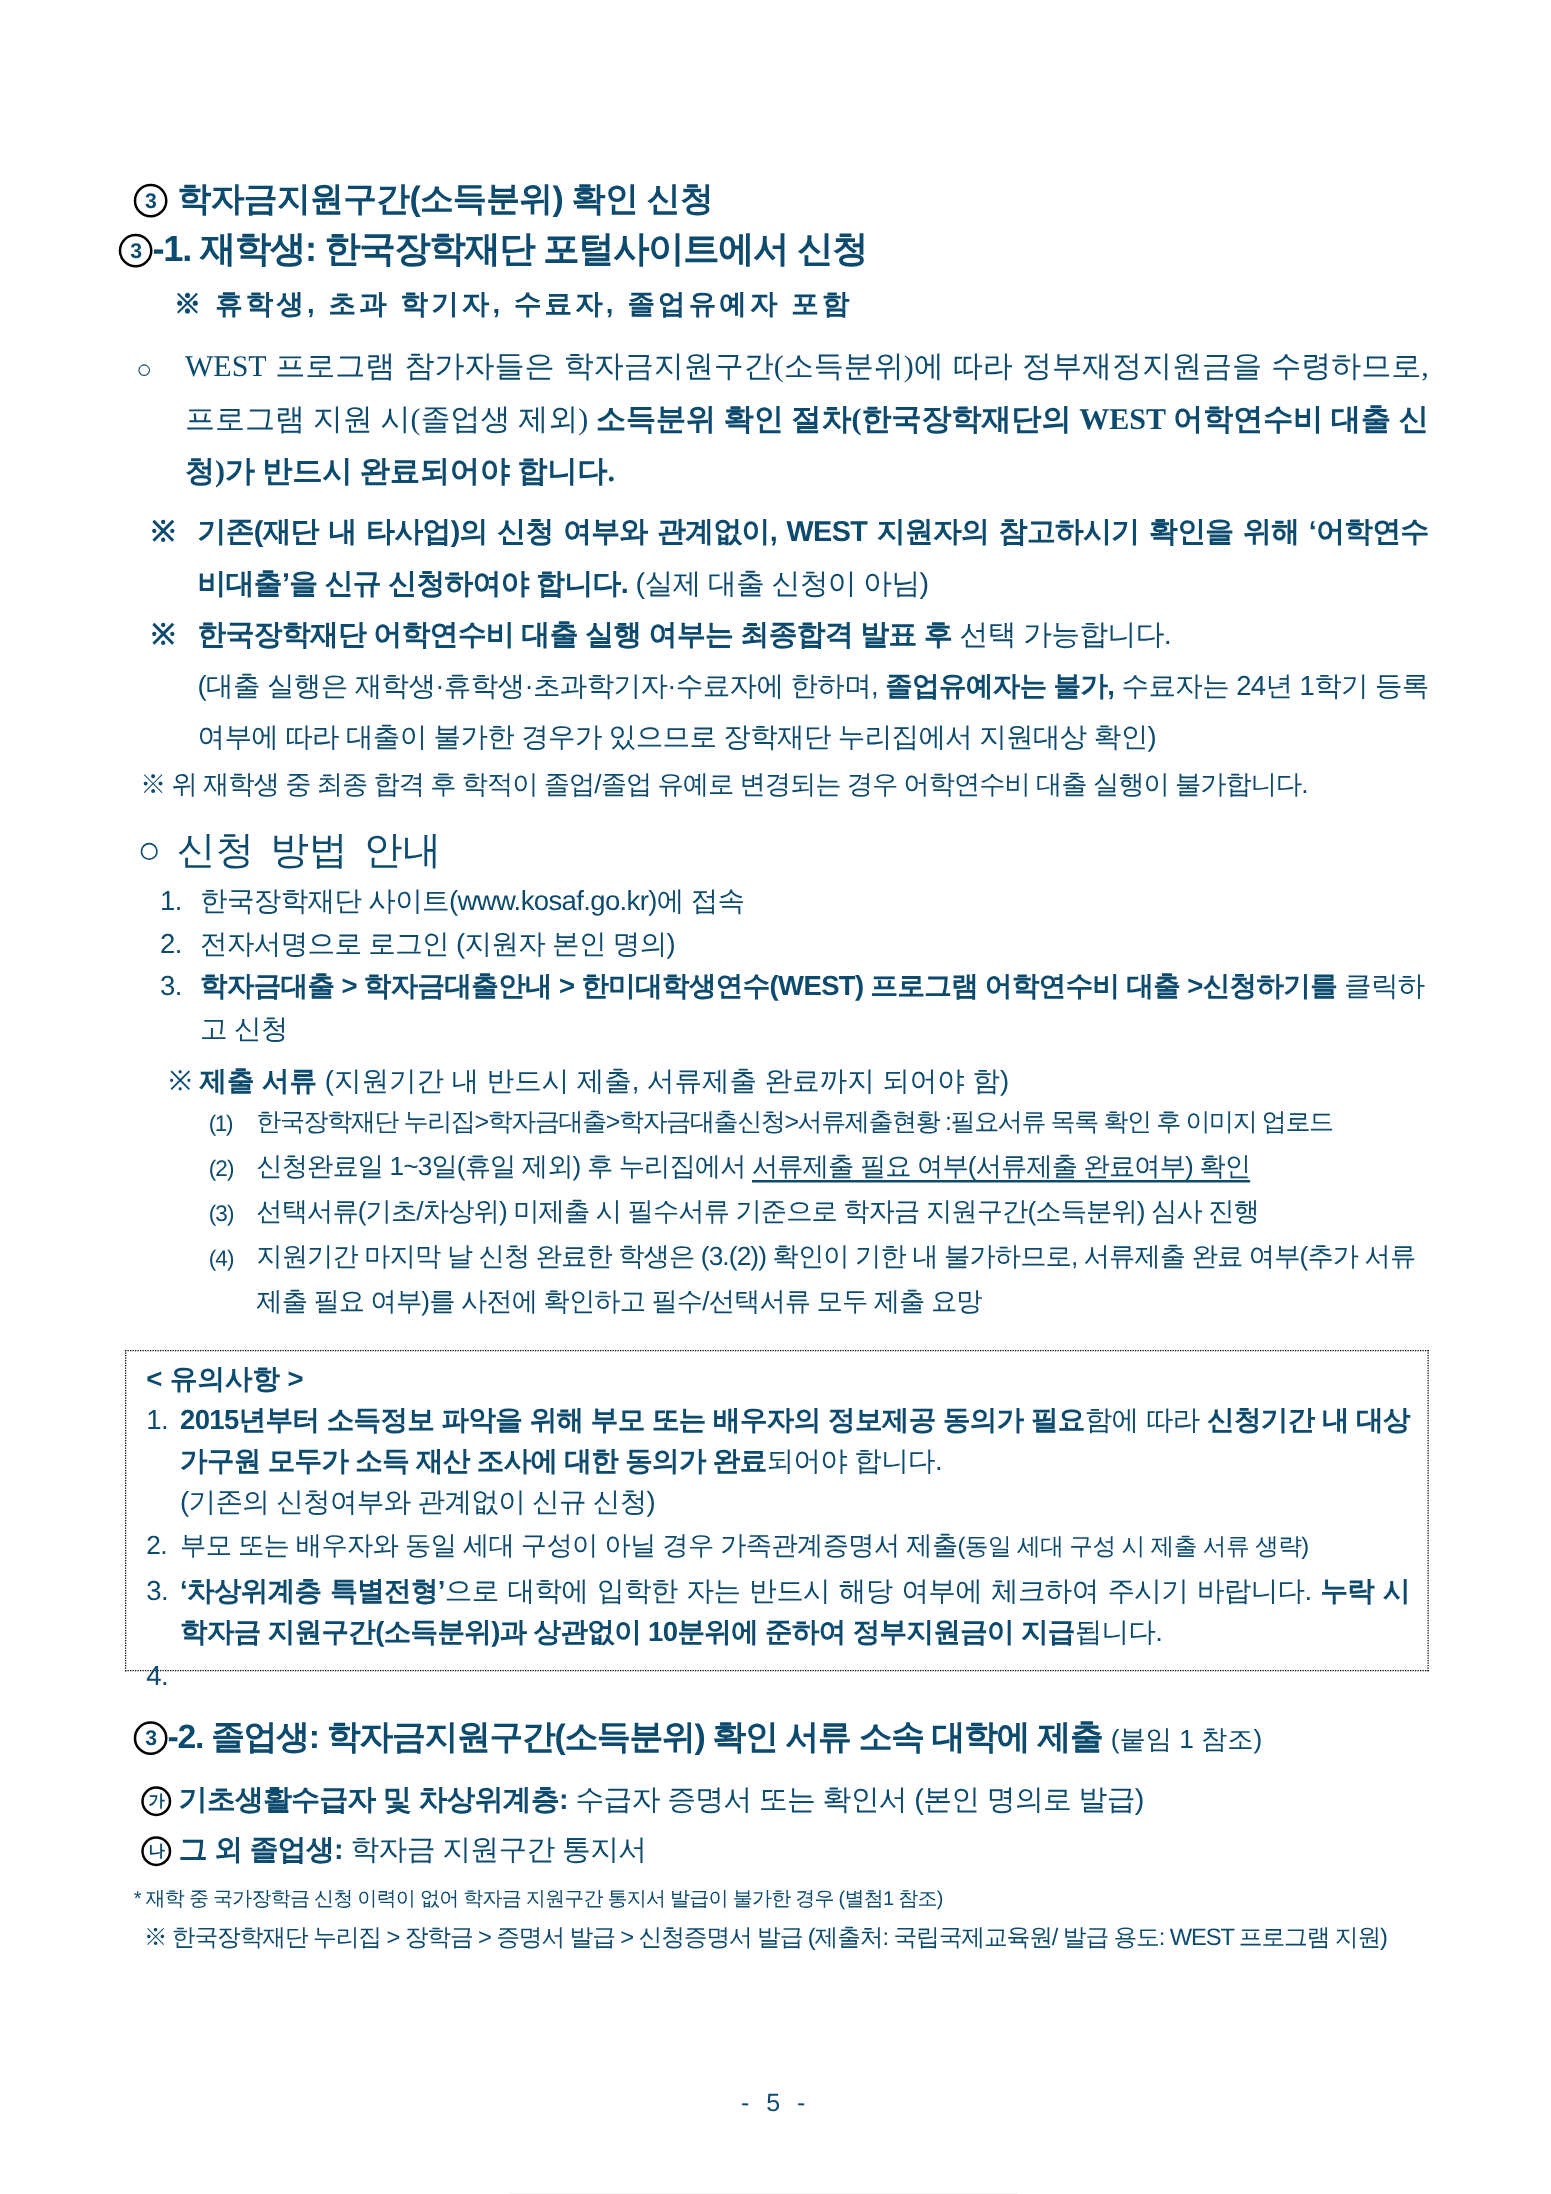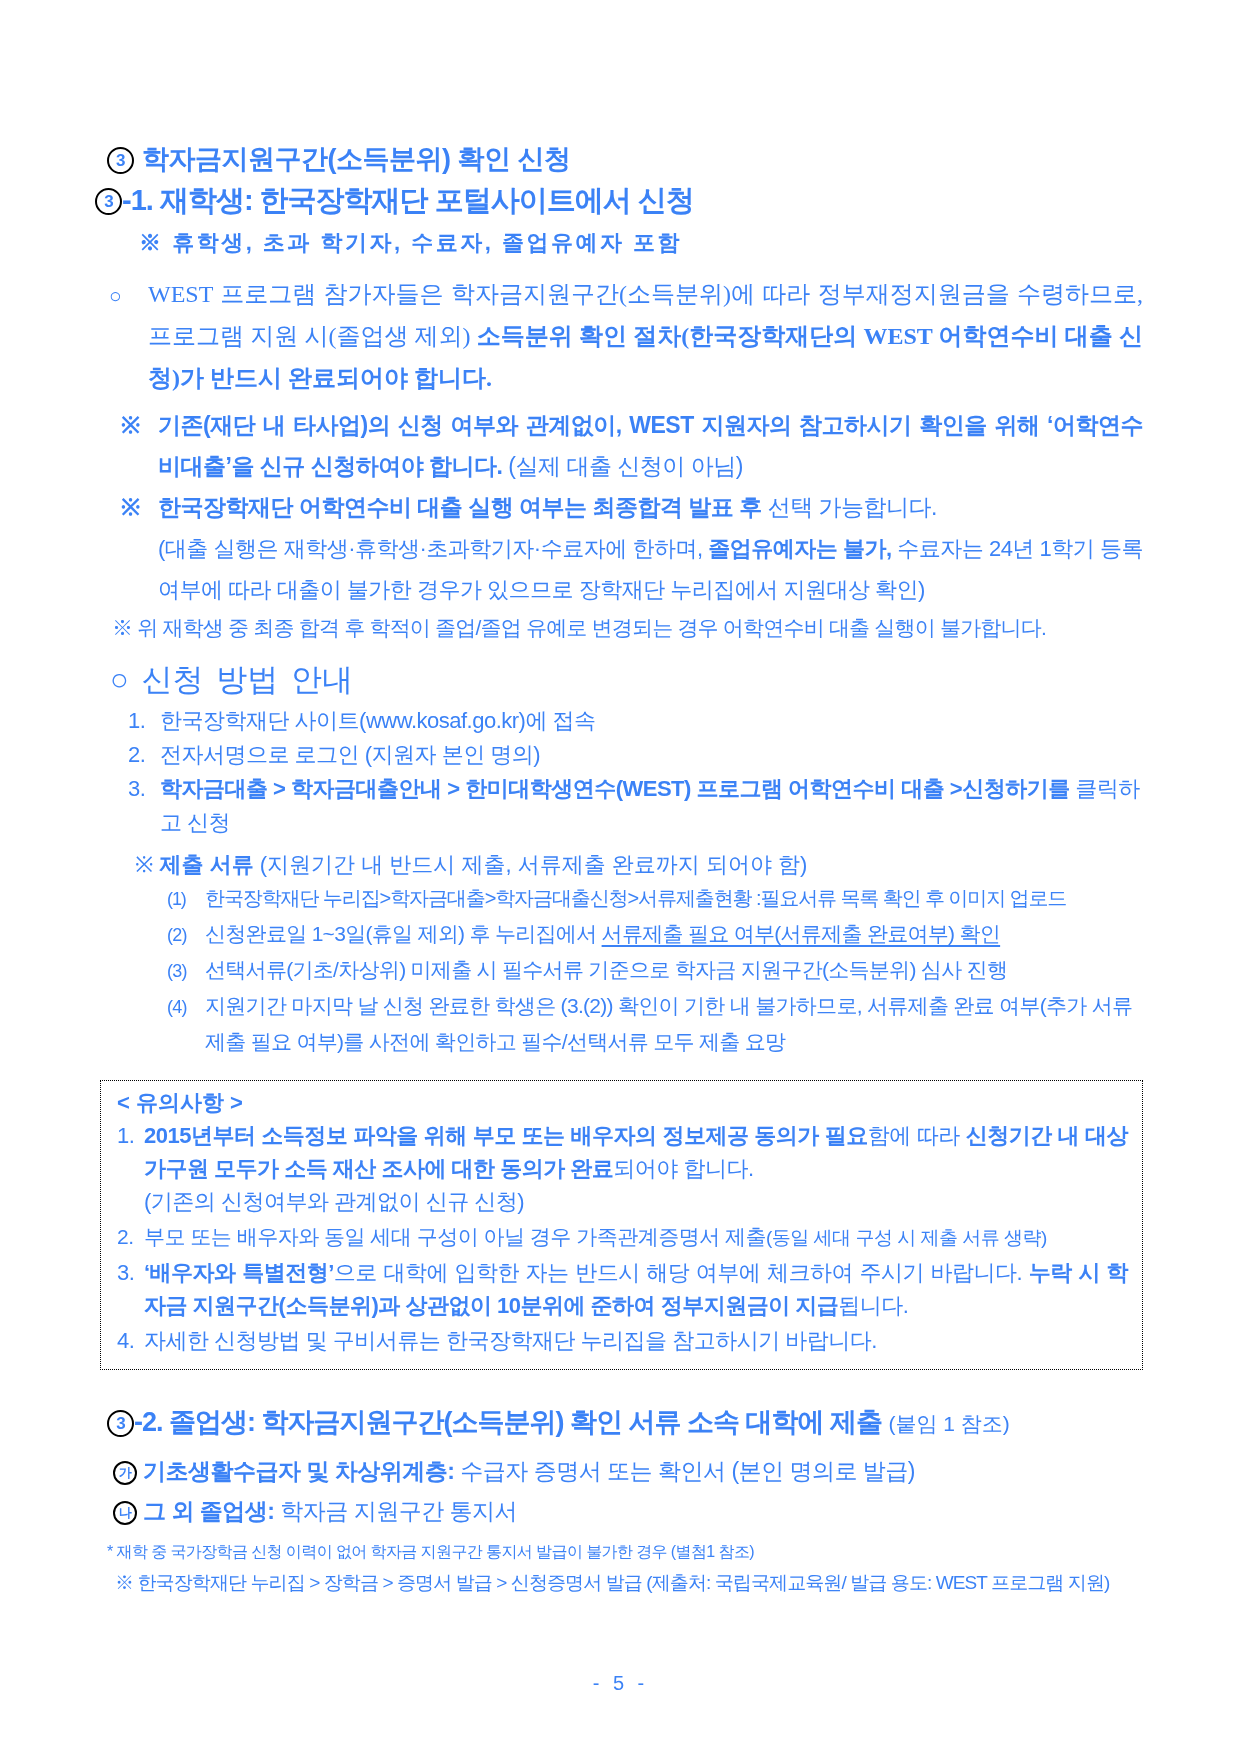--- a/index.html
+++ b/index.html
@@ -1,17 +1,17 @@
 <!DOCTYPE html>
 <html><head>
 <meta charset="utf-8">
 <style>
   html,body{margin:0;padding:0;background:#e8e8e8;}
   .page{width:1241px;height:1755px;background:#ffffff;position:relative;margin:0 auto;
-        overflow:hidden;color:#3b82f6;font-family:"Liberation Sans",sans-serif;}
+        overflow:hidden;color:#0c4a6e;font-family:"Liberation Sans",sans-serif;}
   .content{position:absolute;left:95px;top:143px;width:1048px;}
 
   .h1{font-size:27px;font-weight:bold;letter-spacing:-0.5px;line-height:32px;padding-left:12px;}
   .cnum{display:inline-block;width:27px;height:27px;border:2px solid #000;border-radius:50%;
         font-size:17px;line-height:23px;text-align:center;font-weight:bold;box-sizing:border-box;
         vertical-align:2px;margin-right:8px;}
   .h2{font-size:29px;font-weight:bold;letter-spacing:-1px;line-height:34px;margin-top:8px;}
   .h2 .cnum{margin-right:0;vertical-align:3px;}
 
   .scope{margin:12px 0 0 44px;font-size:22px;font-weight:bold;letter-spacing:2.5px;line-height:28px;}
@@ -95,22 +95,22 @@
 
     <div class="doc doc-sm"><span class="num">(1)</span><span>한국장학재단 누리집&gt;학자금대출&gt;학자금대출신청&gt;서류제출현황 :필요서류 목록 확인 후 이미지 업로드</span></div>
     <div class="doc"><span class="num">(2)</span><span>신청완료일 1~3일(휴일 제외) 후 누리집에서 </span><span class="u">서류제출 필요 여부(서류제출 완료여부) 확인</span></div>
     <div class="doc"><span class="num">(3)</span><span>선택서류(기초/차상위) 미제출 시 필수서류 기준으로 학자금 지원구간(소득분위) 심사 진행</span></div>
     <div class="doc"><span class="num">(4)</span><span>지원기간 마지막 날 신청 완료한 학생은 (3.(2)) 확인이 기한 내 불가하므로, 서류제출 완료 여부(추가 서류제출 필요 여부)를 사전에 확인하고 필수/선택서류 모두 제출 요망</span></div>
 
     <div class="notice">
       <div class="notice-title">&lt; 유의사항 &gt;</div>
       <div class="nitem"><span class="num">1.</span><span class="b">2015년부터 소득정보 파악을 위해 부모 또는 배우자의 정보제공 동의가 필요</span><span>함에 따라 </span><span class="b">신청기간 내 대상 가구원 모두가 소득 재산 조사에 대한 동의가 완료</span><span>되어야 합니다.</span><div>(기존의 신청여부와 관계없이 신규 신청)</div></div>
       <div class="nitem nitem-sm"><span class="num">2.</span><span>부모 또는 배우자와 동일 세대 구성이 아닐 경우 가족관계증명서 제출</span><span class="small">(동일 세대 구성 시 제출 서류 생략)</span></div>
-      <div class="nitem"><span class="num">3.</span><span class="b">‘배우자와 특별전형’</span><span>으로 대학에 입학한 자는 반드시 해당 여부에 체크하여 주시기 바랍니다. </span><span class="b">누락 시 학자금 지원구간(소득분위)과 상관없이 10분위에 준하여 정부지원금이 지급</span><span>됩니다.</span></div>
-      <div class="nitem"><span class="num">4.</span><span>자세한 신청방법 및 구비서류는 한국장학재단 누리집을 참고하시기 바랍니다.</span></div>
+      <div class="nitem"><span class="num">3.</span><span class="b">‘차상위계층 특별전형’</span><span>으로 대학에 입학한 자는 반드시 해당 여부에 체크하여 주시기 바랍니다. </span><span class="b">누락 시 학자금 지원구간(소득분위)과 상관없이 10분위에 준하여 정부지원금이 지급</span><span>됩니다.</span></div>
+      <div class="nitem"><span class="num">4.</span></div>
     </div>
 
     <div class="h2b"><span class="cnum" style="margin-right:0;">3</span><span>-2.</span><span> 졸업생: 학자금지원구간(소득분위) 확인 서류 소속 대학에 제출 </span><span class="ref">(붙임 1 참조)</span></div>
 
     <div class="grad-line mt12"><span class="clet">가</span><span class="b">기초생활수급자 및 차상위계층:</span><span> 수급자 증명서 또는 확인서 (본인 명의로 발급)</span></div>
 
     <div class="grad-line mt6"><span class="clet">나</span><span class="b">그 외 졸업생:</span><span> 학자금 지원구간 통지서</span></div>
 
 
     <div class="fn1"><span>*</span><span> 재학 중 국가장학금 신청 이력이 없어 학자금 지원구간 통지서 발급이 불가한 경우 </span><span>(별첨1 참조)</span></div>

